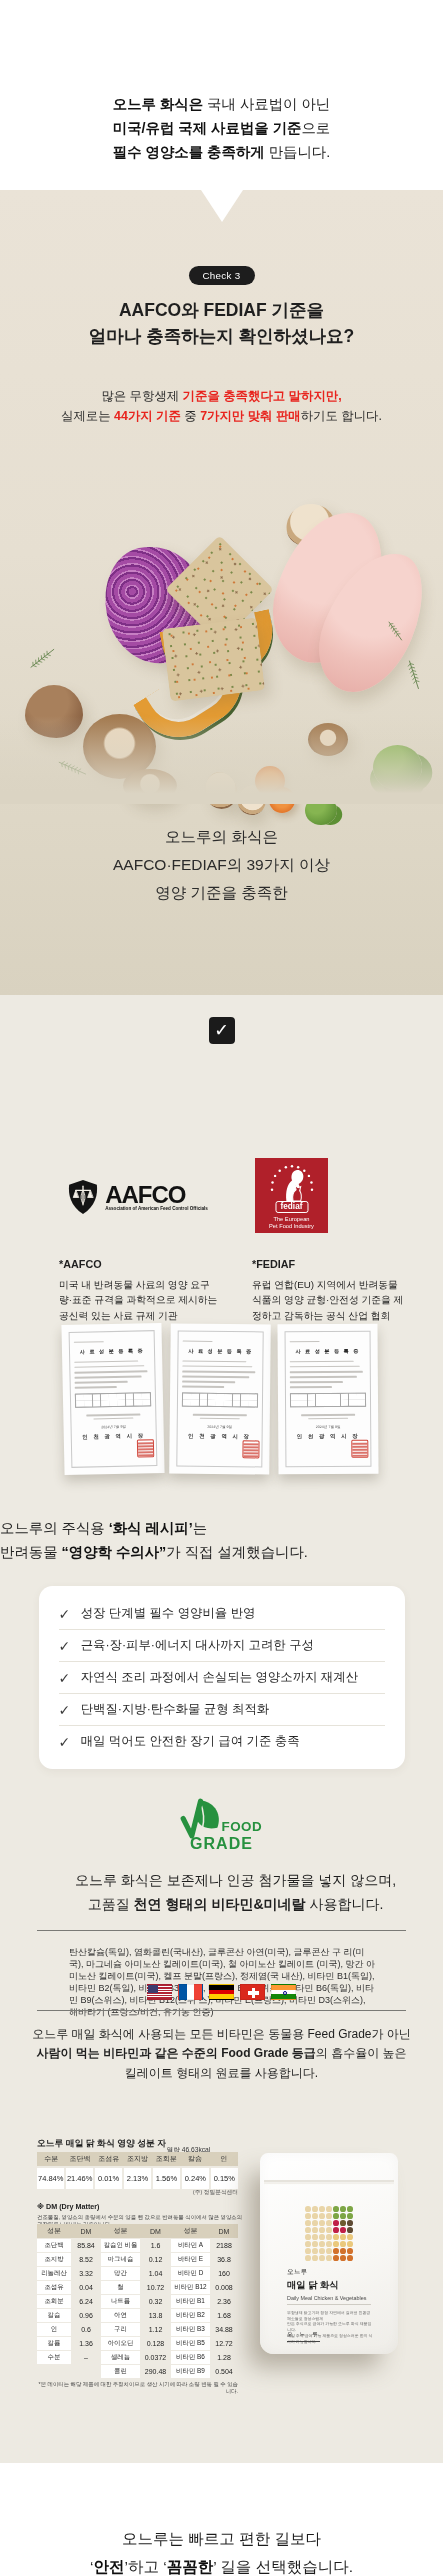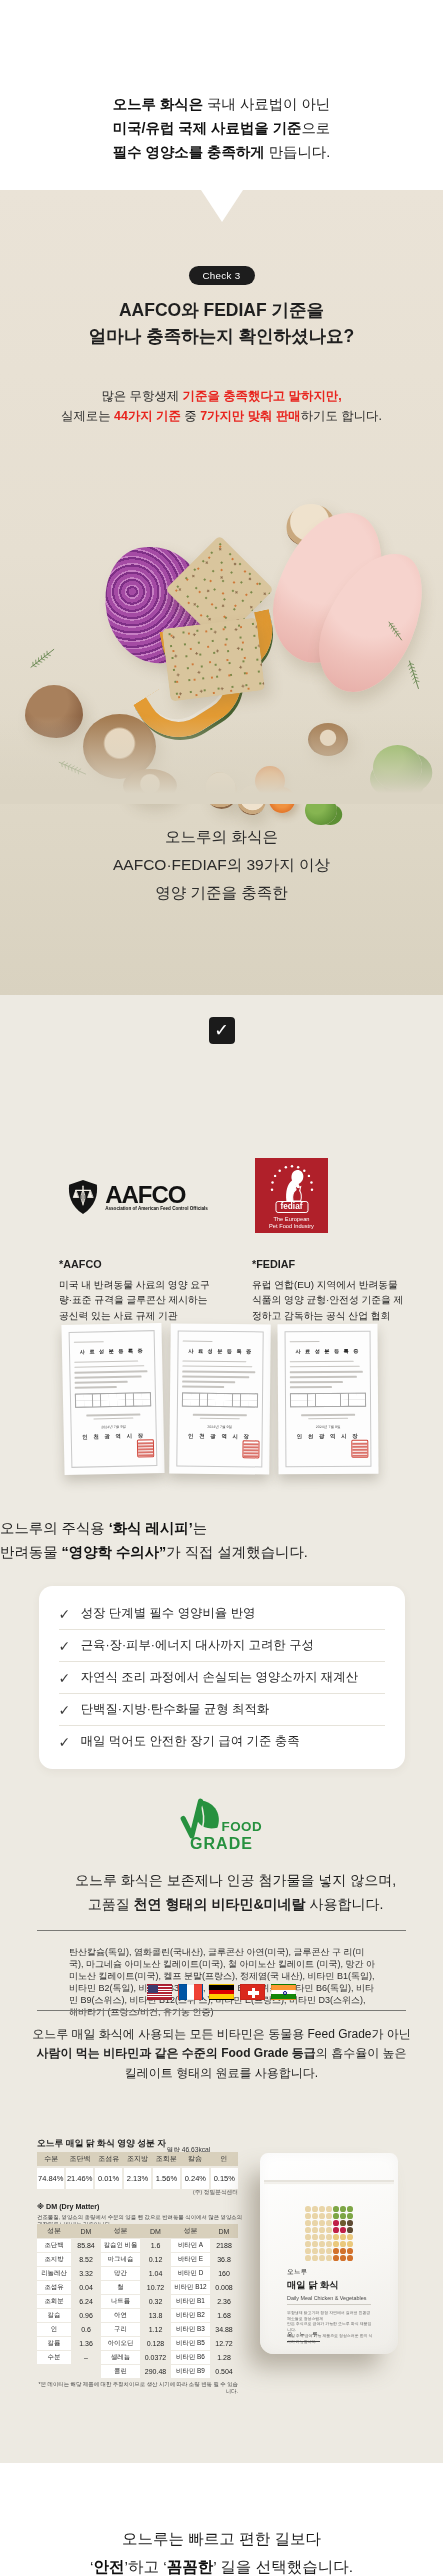--- a/index.html
+++ b/index.html
@@ -289,21 +289,21 @@
       </span>
       <span class="fediaf-name">fediaf</span>
       <div class="fediaf-sub">
         <div>The European</div>
         <div>Pet Food Industry</div>
       </div>
     </div>
 
     <div class="org-col" id="aafco-desc">
       <div class="org-title">*AAFCO</div>
-      <div>미국 내 반려동물 사료의 영양 요구량·표준 규격을 글루콘산 제시하는 공신력 있는 사료 규제 기관</div>
+      <div>미국 내 반려동물 사료의 영양 요구량·표준 규격을 과학적으로 제시하는 공신력 있는 사료 규제 기관</div>
     </div>
     <div class="org-col" id="fediaf-desc">
       <div class="org-title">*FEDIAF</div>
       <div>유럽 연합(EU) 지역에서 반려동물 식품의 영양 균형·안전성 기준을 제정하고 감독하는 공식 산업 협회</div>
     </div>
 
     <div class="certs">
       <div class="cert" style="left:63px;transform:rotate(-1.2deg);">
         <div class="inner">
           <div class="bar" style="width:30px;"></div>

